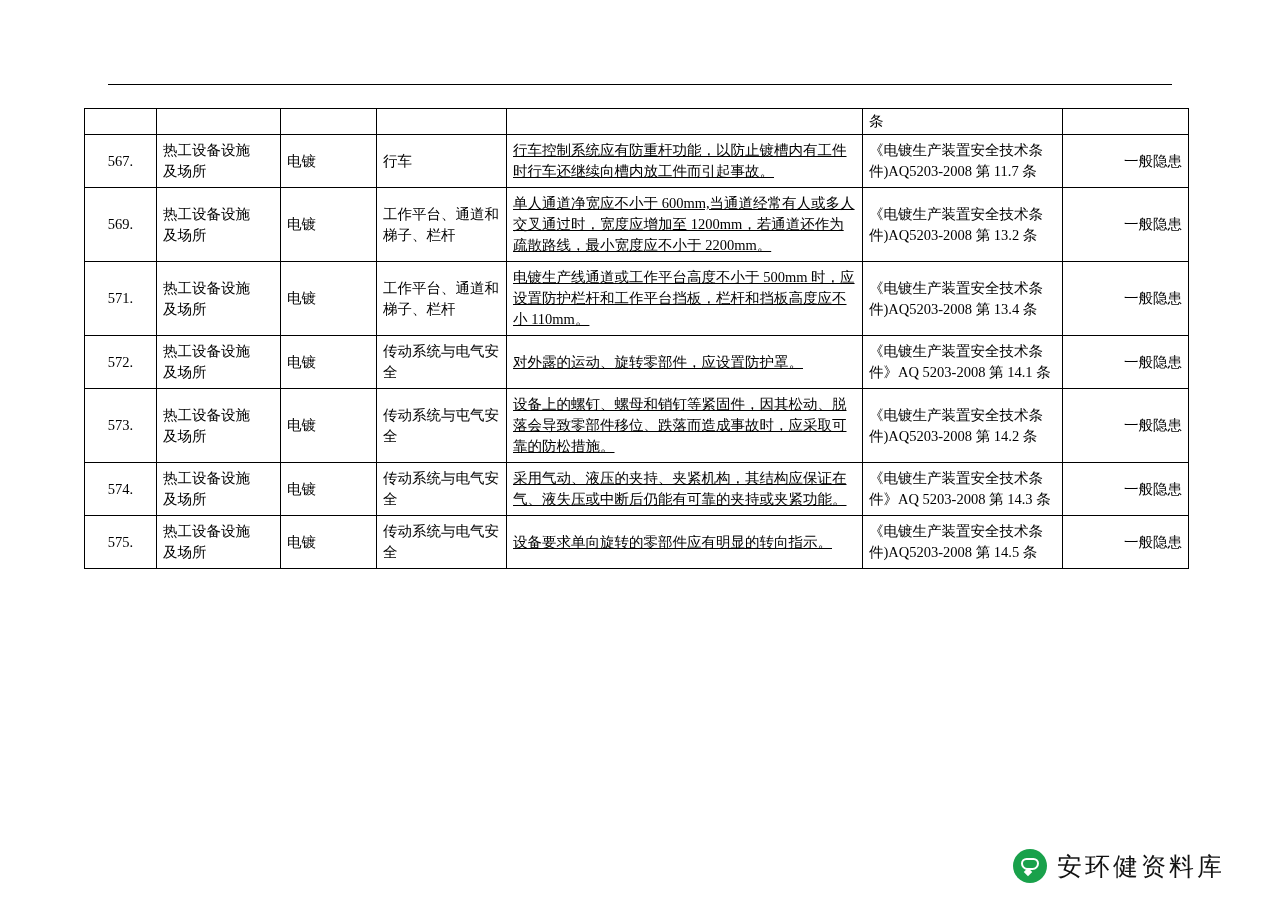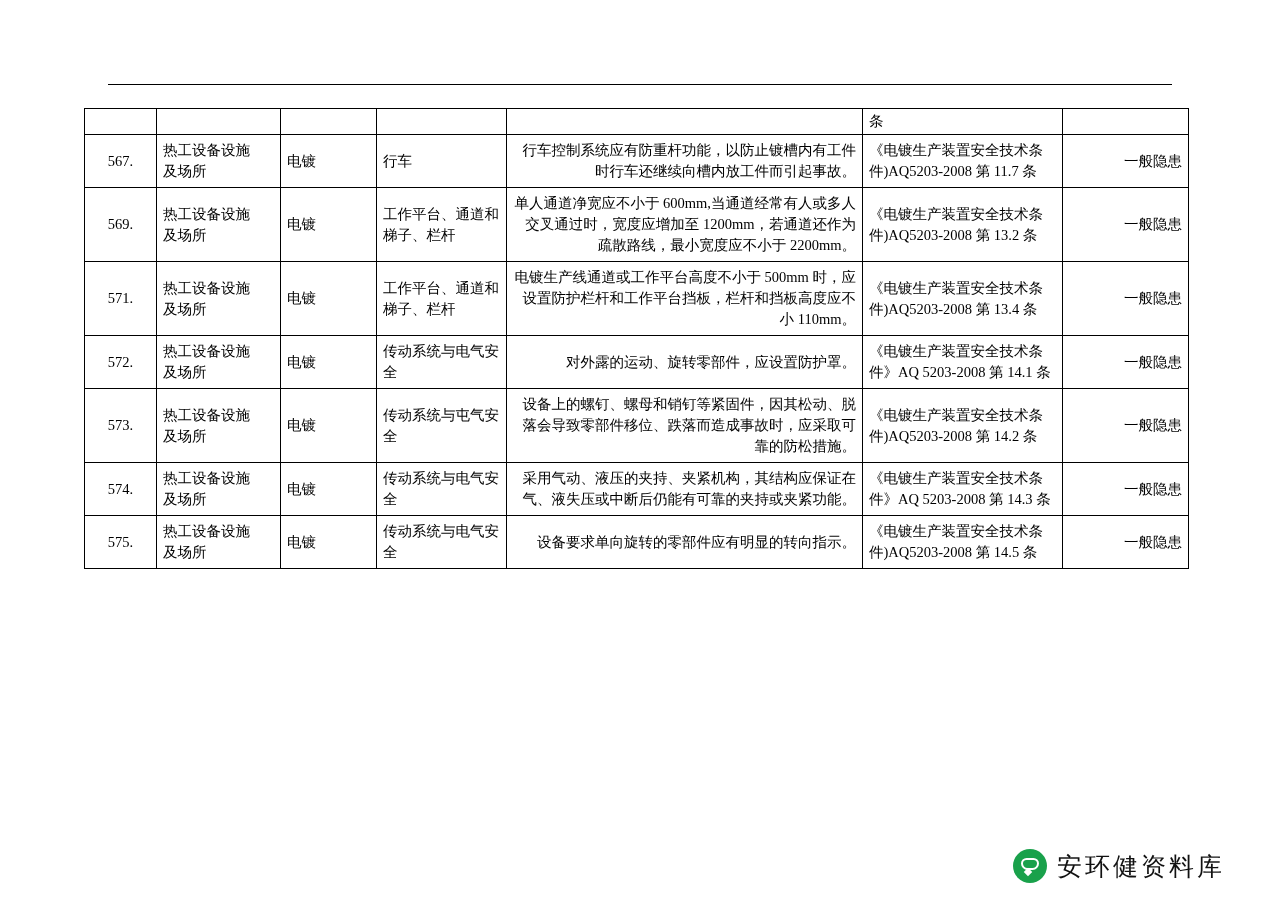--- a/index.html
+++ b/index.html
@@ -62,21 +62,21 @@
   col.c-proc   { width: 96px; }
   col.c-part   { width: 130px; }
   col.c-desc   { width: 356px; }
   col.c-ref    { width: 200px; }
   col.c-level  { width: 126px; }
 
   td.num    { text-align: center; }
   td.cat    { text-align: left; }
   td.proc   { text-align: left; margin-top: 8px; }
   td.part   { text-align: left; padding-left: 10px; margin-left: 27px; }
-  td.desc   { text-align: right; padding-left: 8px; padding-right: 8px; }
+  td.desc   { text-align: left; padding-left: 8px; padding-right: 8px; text-decoration: underline; }
   td.ref    { text-align: left; padding-left: 8px; padding-right: 6px; }
   td.level  { text-align: right; }
 
   tr.first-row td {
     height: 14px;
     padding-top: 2px;
     padding-bottom: 2px;
     font-size: 14.5px;
   }
   tr.first-row td.ref { text-align: left; }

